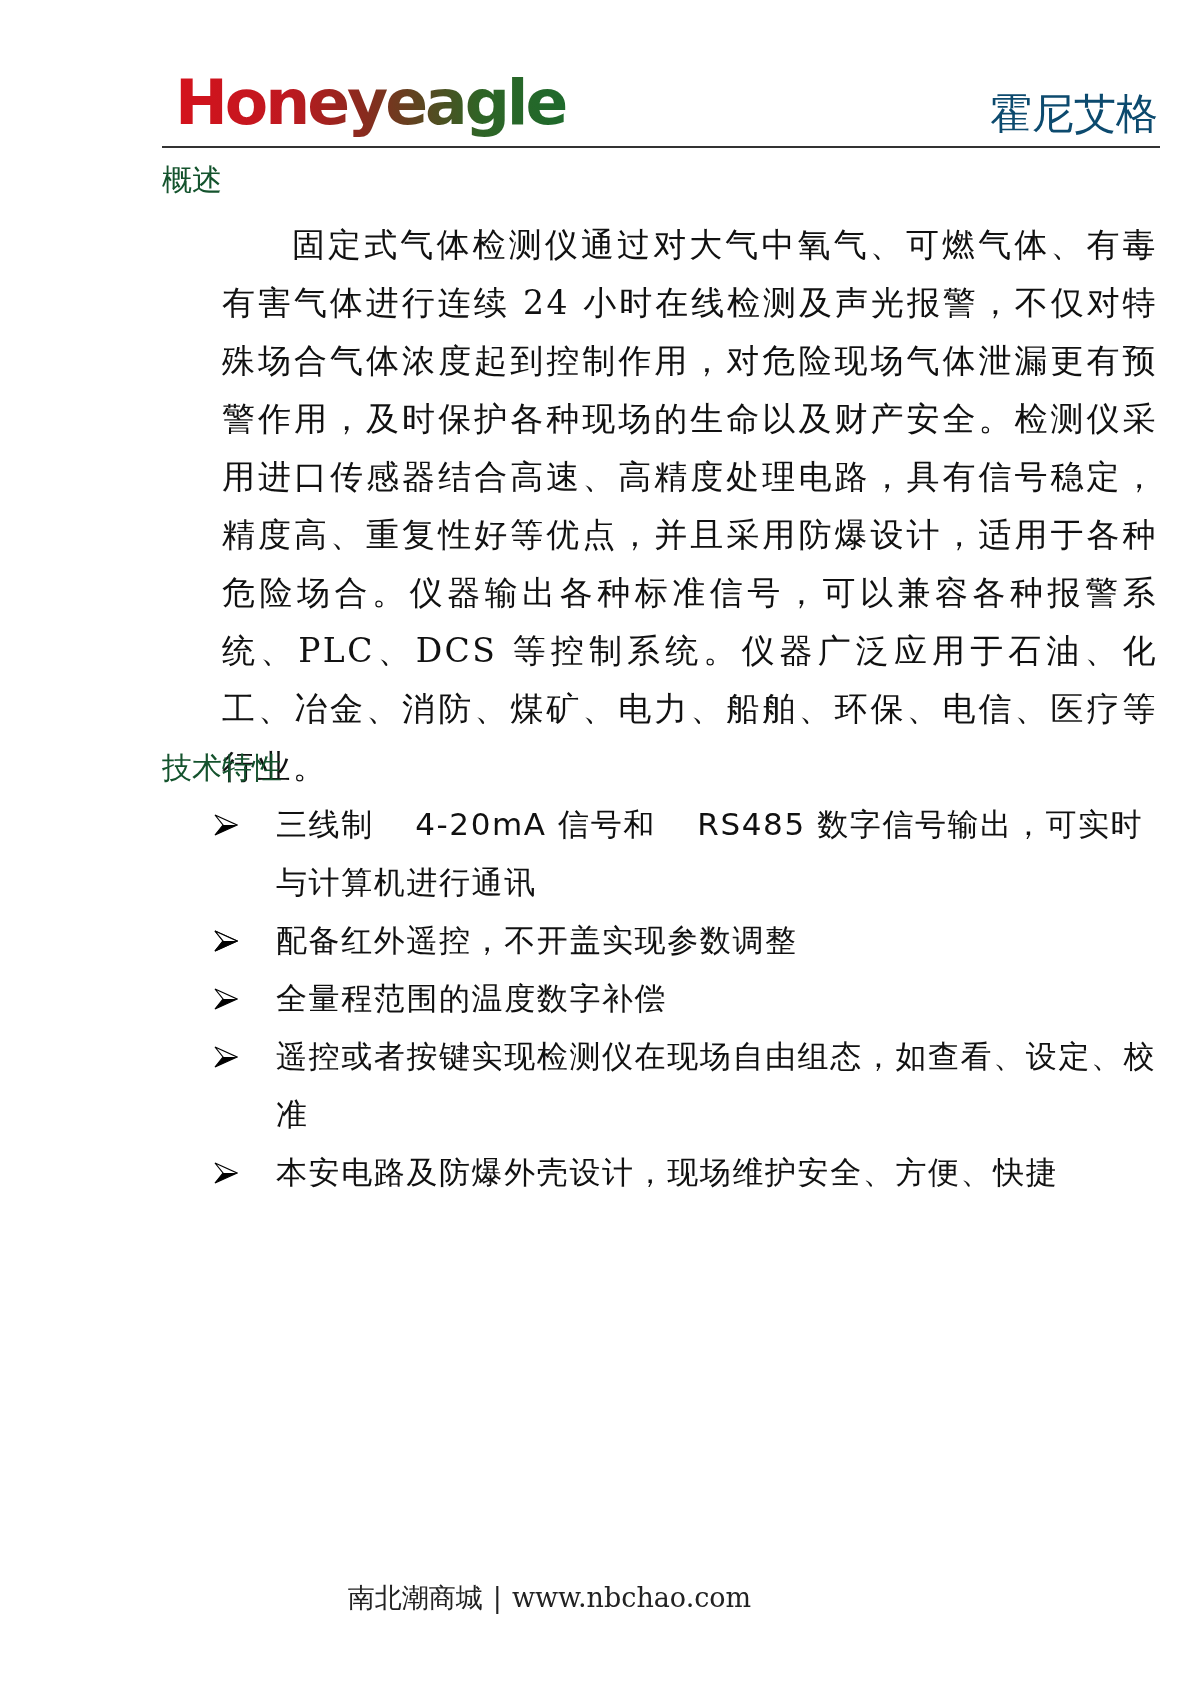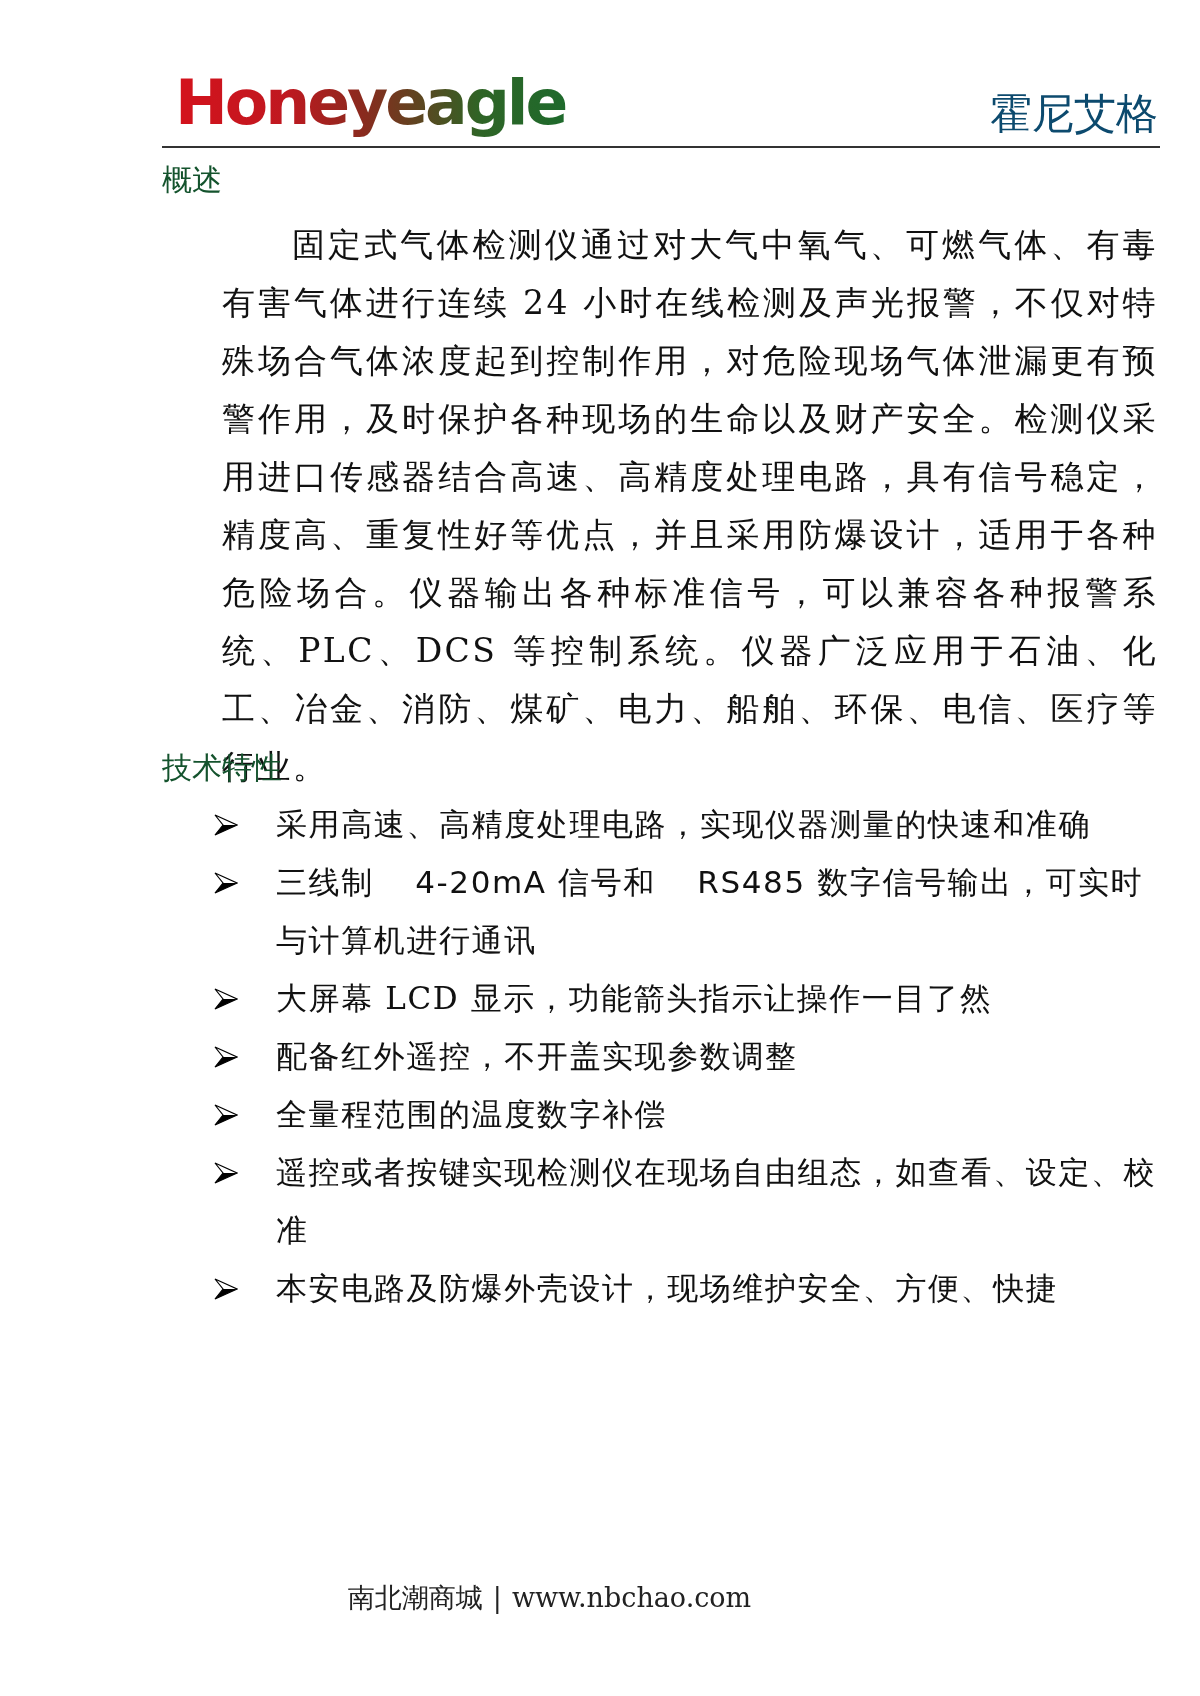--- a/index.html
+++ b/index.html
@@ -66,35 +66,27 @@
 <div class="para">固定式气体检测仪通过对大气中氧气、可燃气体、有毒有害气体进行连续 24 小时在线检测及声光报警，不仅对特殊场合气体浓度起到控制作用，对危险现场气体泄漏更有预警作用，及时保护各种现场的生命以及财产安全。检测仪采用进口传感器结合高速、高精度处理电路，具有信号稳定，精度高、重复性好等优点，并且采用防爆设计，适用于各种危险场合。仪器输出各种标准信号，可以兼容各种报警系统、PLC、DCS 等控制系统。仪器广泛应用于石油、化工、冶金、消防、煤矿、电力、船舶、环保、电信、医疗等行业。</div>
 
 <div class="heading" style="top:748px;">技术特性</div>
 
 <ul class="list">
   <li>
     <svg class="arrow" viewBox="0 0 24 22">
         <path d="M1 1 L23 11 L1 21 L9 11 Z" fill="#fff" stroke="#000" stroke-width="1.2"></path>
         <path d="M1 21 L23 11 L9 11 Z" fill="#000"></path>
       </svg>
-    <span>采用高速、高精度处理电路，实现仪器测量的快速和准确</span>
-  </li>
-  <li>
-    <svg class="arrow" viewBox="0 0 24 22">
-        <path d="M1 1 L23 11 L1 21 L9 11 Z" fill="#fff" stroke="#000" stroke-width="1.2"></path>
-        <path d="M1 21 L23 11 L9 11 Z" fill="#000"></path>
-      </svg>
     <span>三线制 </span><span class="sans">4-20mA</span><span> 信号和 </span><span class="sans">RS485</span><span> 数字信号输出，可实时与计算机进行通讯</span>
   </li>
   <li>
     <svg class="arrow" viewBox="0 0 24 22">
         <path d="M1 1 L23 11 L1 21 L9 11 Z" fill="#fff" stroke="#000" stroke-width="1.2"></path>
         <path d="M1 21 L23 11 L9 11 Z" fill="#000"></path>
       </svg>
-    <span>大屏幕 LCD 显示，功能箭头指示让操作一目了然</span>
   </li>
   <li>
     <svg class="arrow" viewBox="0 0 24 22">
         <path d="M1 1 L23 11 L1 21 L9 11 Z" fill="#fff" stroke="#000" stroke-width="1.2"></path>
         <path d="M1 21 L23 11 L9 11 Z" fill="#000"></path>
       </svg>
     <span>配备红外遥控，不开盖实现参数调整</span>
   </li>
   <li>
     <svg class="arrow" viewBox="0 0 24 22">

